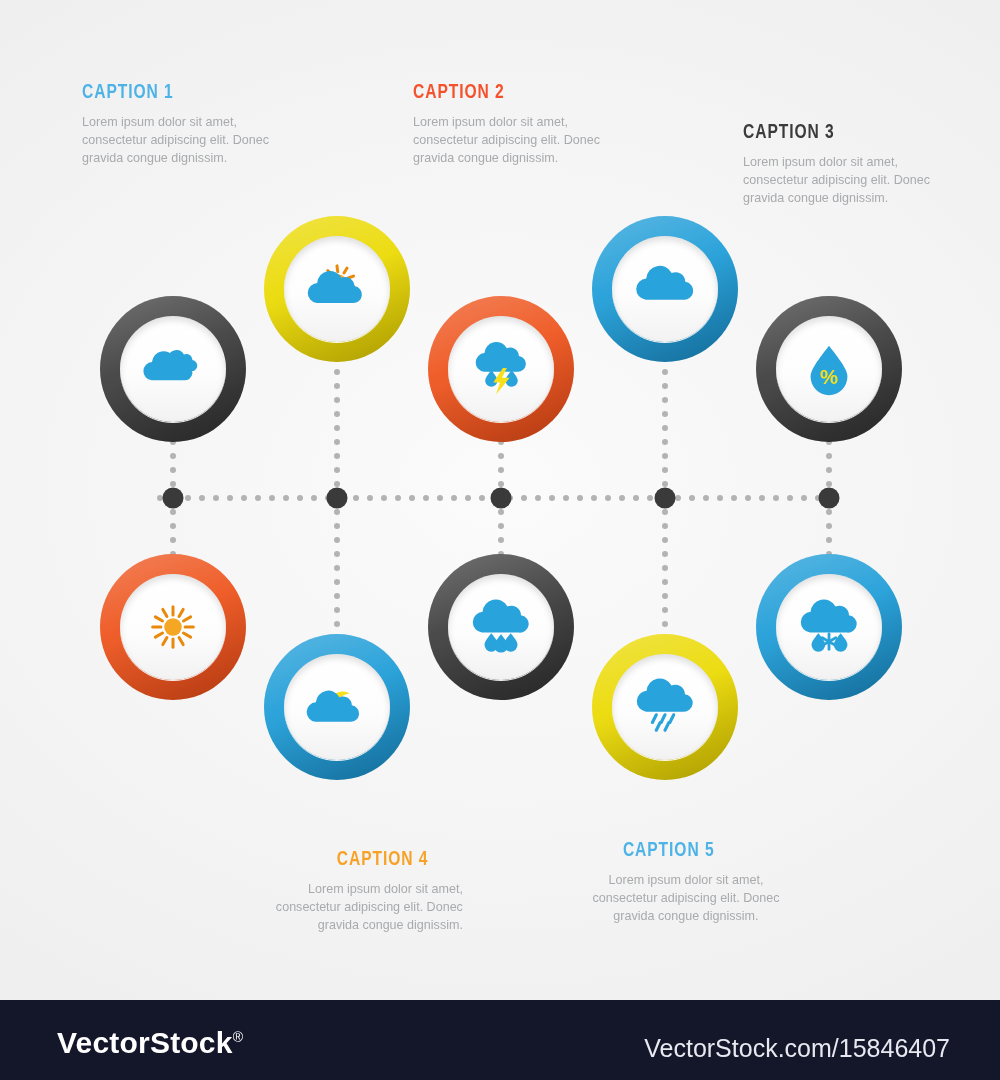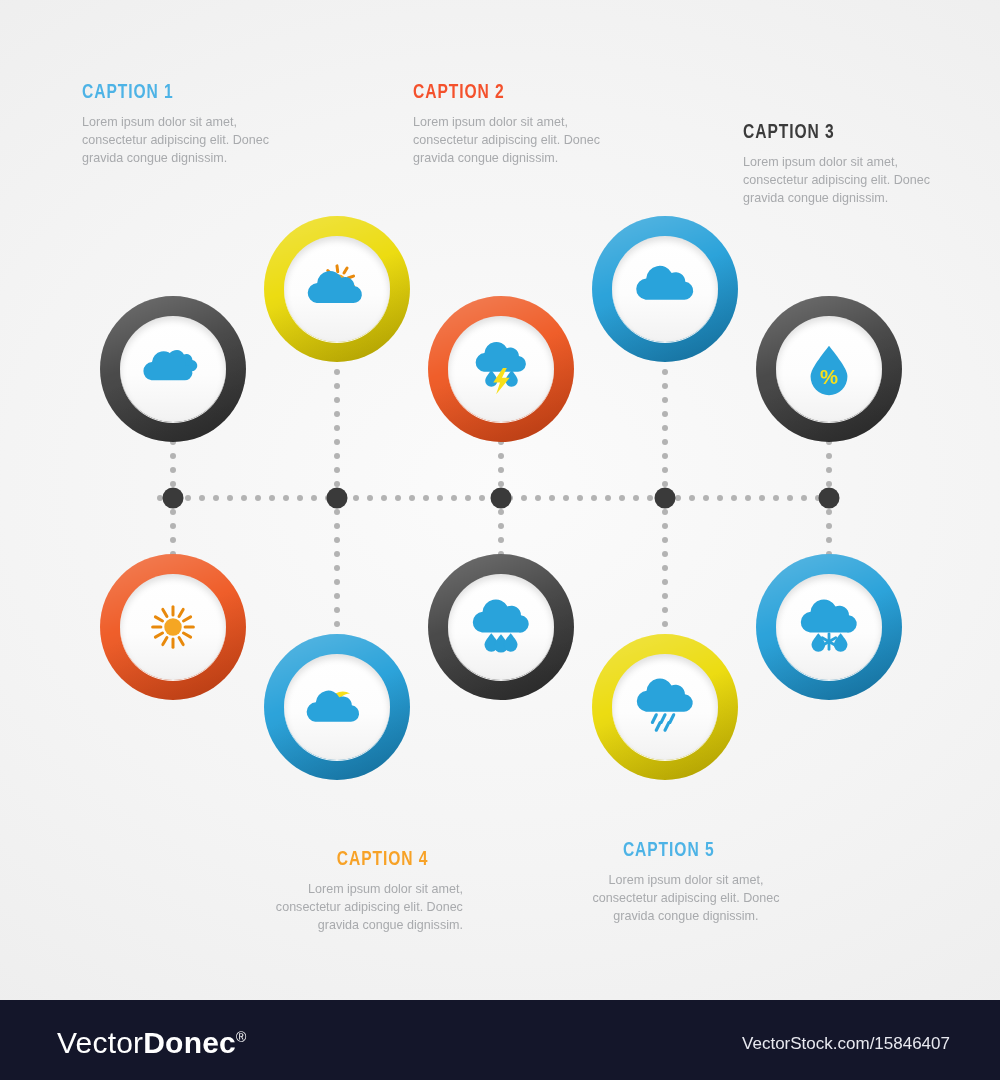--- a/index.html
+++ b/index.html
@@ -74,26 +74,26 @@
 
   
   #footer{
     position:absolute;left:0;bottom:0;width:1000px;height:80px;
     background:#14162a;
   }
   #brand{
     position:absolute;left:57px;top:26px;
     font-size:30px;color:#ffffff;letter-spacing:.2px;white-space:nowrap;
   }
-  #brand .light{font-weight:400;}
+  #brand .light{font-weight:700;}
   #brand .bold{font-weight:700;}
   #brand .reg{font-size:14px;vertical-align:super;font-weight:400;}
   #stockurl{
     position:absolute;right:50px;top:34px;
-    font-size:17px;color:#e8e9f0;white-space:nowrap;
+    font-size:25px;color:#e8e9f0;white-space:nowrap;
   }
 </style>
 </head>
 <body>
 
 <div id="stage">
 
   <div class="caption" id="cap1">
     <div class="title" style="color: rgb(77, 179, 230);">CAPTION 1</div>
     <div class="body">Lorem ipsum dolor sit amet, consectetur adipiscing elit. Donec gravida congue dignissim.</div>
@@ -384,17 +384,17 @@
          <line x1="25" y1="43" x2="39" y2="51"></line>
          <line x1="25" y1="51" x2="39" y2="43"></line>
        </g>
      </svg>
           </span>
        </div>
       </div>
     </div>
 
   <div id="footer">
-    <div id="brand"><span class="light">Vector</span><span class="bold">Donec</span><span class="reg">®</span></div>
+    <div id="brand"><span class="light">Vector</span><span class="bold">Stock</span><span class="reg">®</span></div>
     <div id="stockurl">VectorStock.com/15846407</div>
   </div>
 
 </div>
 
 </body></html>

